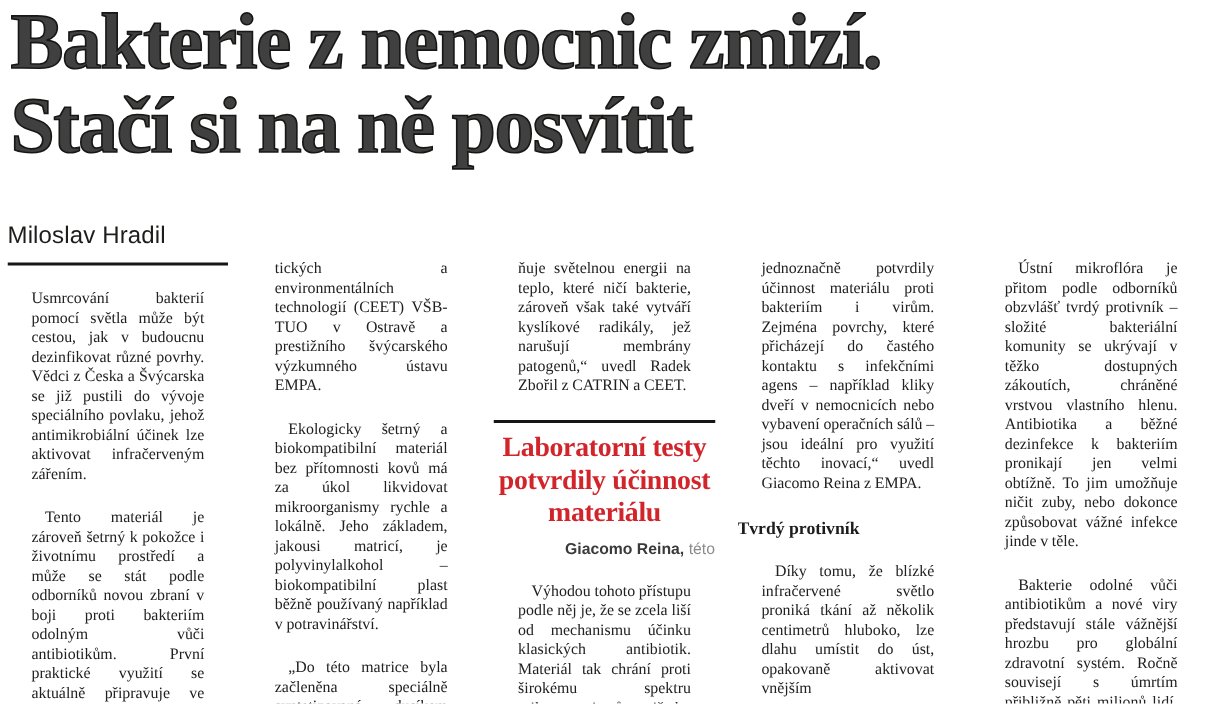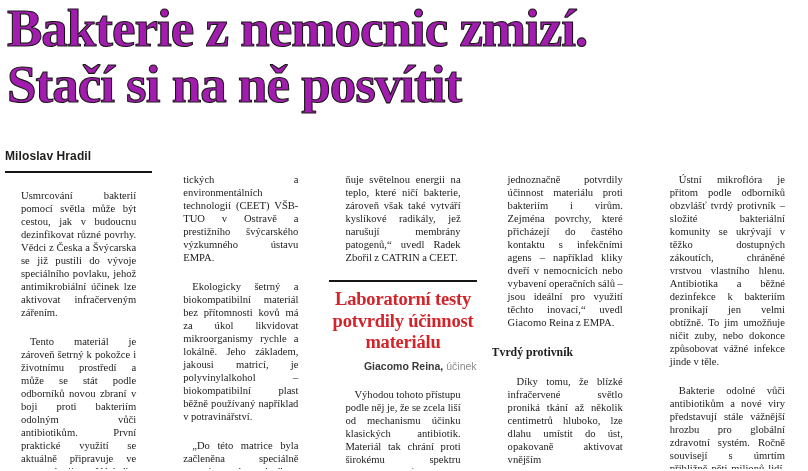--- a/index.html
+++ b/index.html
@@ -7,21 +7,21 @@
     width:808px;height:471px;overflow:hidden;
     background:#ffffff;
     font-family:"Liberation Serif", serif;
   }
   .page{position:relative;width:808px;height:471px;background:#fff;}
 
   
   .headline{
     position:absolute;left:7px;top:0px;width:780px;
     font-family:"Liberation Serif", serif;
-    font-weight:bold;color:#a21caf;
+    font-weight:bold;color:#404040;
     font-size:53px;line-height:56px;letter-spacing:-1px;
     -webkit-text-stroke:1.1px #181715;
   }
 
   
   .columns{
     position:absolute;left:5px;top:146px;width:796px;bottom:2px;
     display:flex;gap:15px;
   }
   .col{flex:1 1 0;overflow:hidden;color:#212121;}
@@ -30,21 +30,21 @@
   p.art{
     margin:16px;font-size:10.6px;line-height:13px;
     text-align:justify;text-justify:inter-word;
     hyphens:auto;-webkit-hyphens:auto;word-spacing:-0.2px;
   }
   p.art.ind{text-indent:9px;}
 
   
   .byline{
     font-family:"Liberation Sans", sans-serif;
-    font-weight:bold;font-size:12px;color:#1d1d1b;
+    font-weight:normal;font-size:16px;color:#1d1d1b;
     padding-top:3px;letter-spacing:0.1px;
   }
   .byline-rule{height:2px;background:#161616;margin:8px 0 9px 0;}
 
   
   .pq-rule{height:2px;background:#161616;margin:10px 0 7px 0;}
   .pq-text{
     font-family:"Liberation Serif", serif;
     font-weight:bold;color:#d2252b;
     font-size:18.5px;line-height:21.5px;letter-spacing:-0.2px;
@@ -91,21 +91,21 @@
       <p class="art ind">„Do této matrice byla začleněna speciálně syntetizovaná, dusíkem obohacená grafenová kyselina, která má díky svým chemickým vlastnostem výrazný antimikrobiální potenciál. Plný účinek se projeví při ozáření blízkým infračerveným světlem. Materiál pak uplatňuje dvojí strategii: jednak přemě-</p>
     </div>
 
     <div class="col">
       <div class="body-start"></div>
       <p class="art">ňuje světelnou energii na teplo, které ničí bakterie, zároveň však také vytváří kyslíkové radikály, jež narušují membrány patogenů,“ uvedl Radek Zbořil z CATRIN a CEET.</p>
       <div>
         <div class="pq-rule"></div>
         <div class="pq-text">Laboratorní testy potvrdily účinnost materiálu</div>
         <div class="pq-attr">
-          <span class="pq-name">Giacomo Reina,</span><span class="pq-role">účinek</span>
+          <span class="pq-name">Giacomo Reina,</span><span class="pq-role">této</span>
         </div>
       </div>
       <p class="art ind">Výhodou tohoto přístupu podle něj je, že se zcela liší od mechanismu účinku klasických antibiotik. Materiál tak chrání proti širokému spektru mikroorganismů, aniž by přispíval k rozvoji rezistence.</p>
       <p class="art ind">„Naše laboratorní testy</p>
     </div>
 
     <div class="col">
       <div class="body-start"></div>
       <p class="art">jednoznačně potvrdily účinnost materiálu proti bakteriím i virům. Zejména povrchy, které přicházejí do častého kontaktu s infekčními agens – například kliky dveří v nemocnicích nebo vybavení operačních sálů – jsou ideální pro využití těchto inovací,“ uvedl Giacomo Reina z EMPA.</p>
       <div class="subhead">Tvrdý protivník</div>

